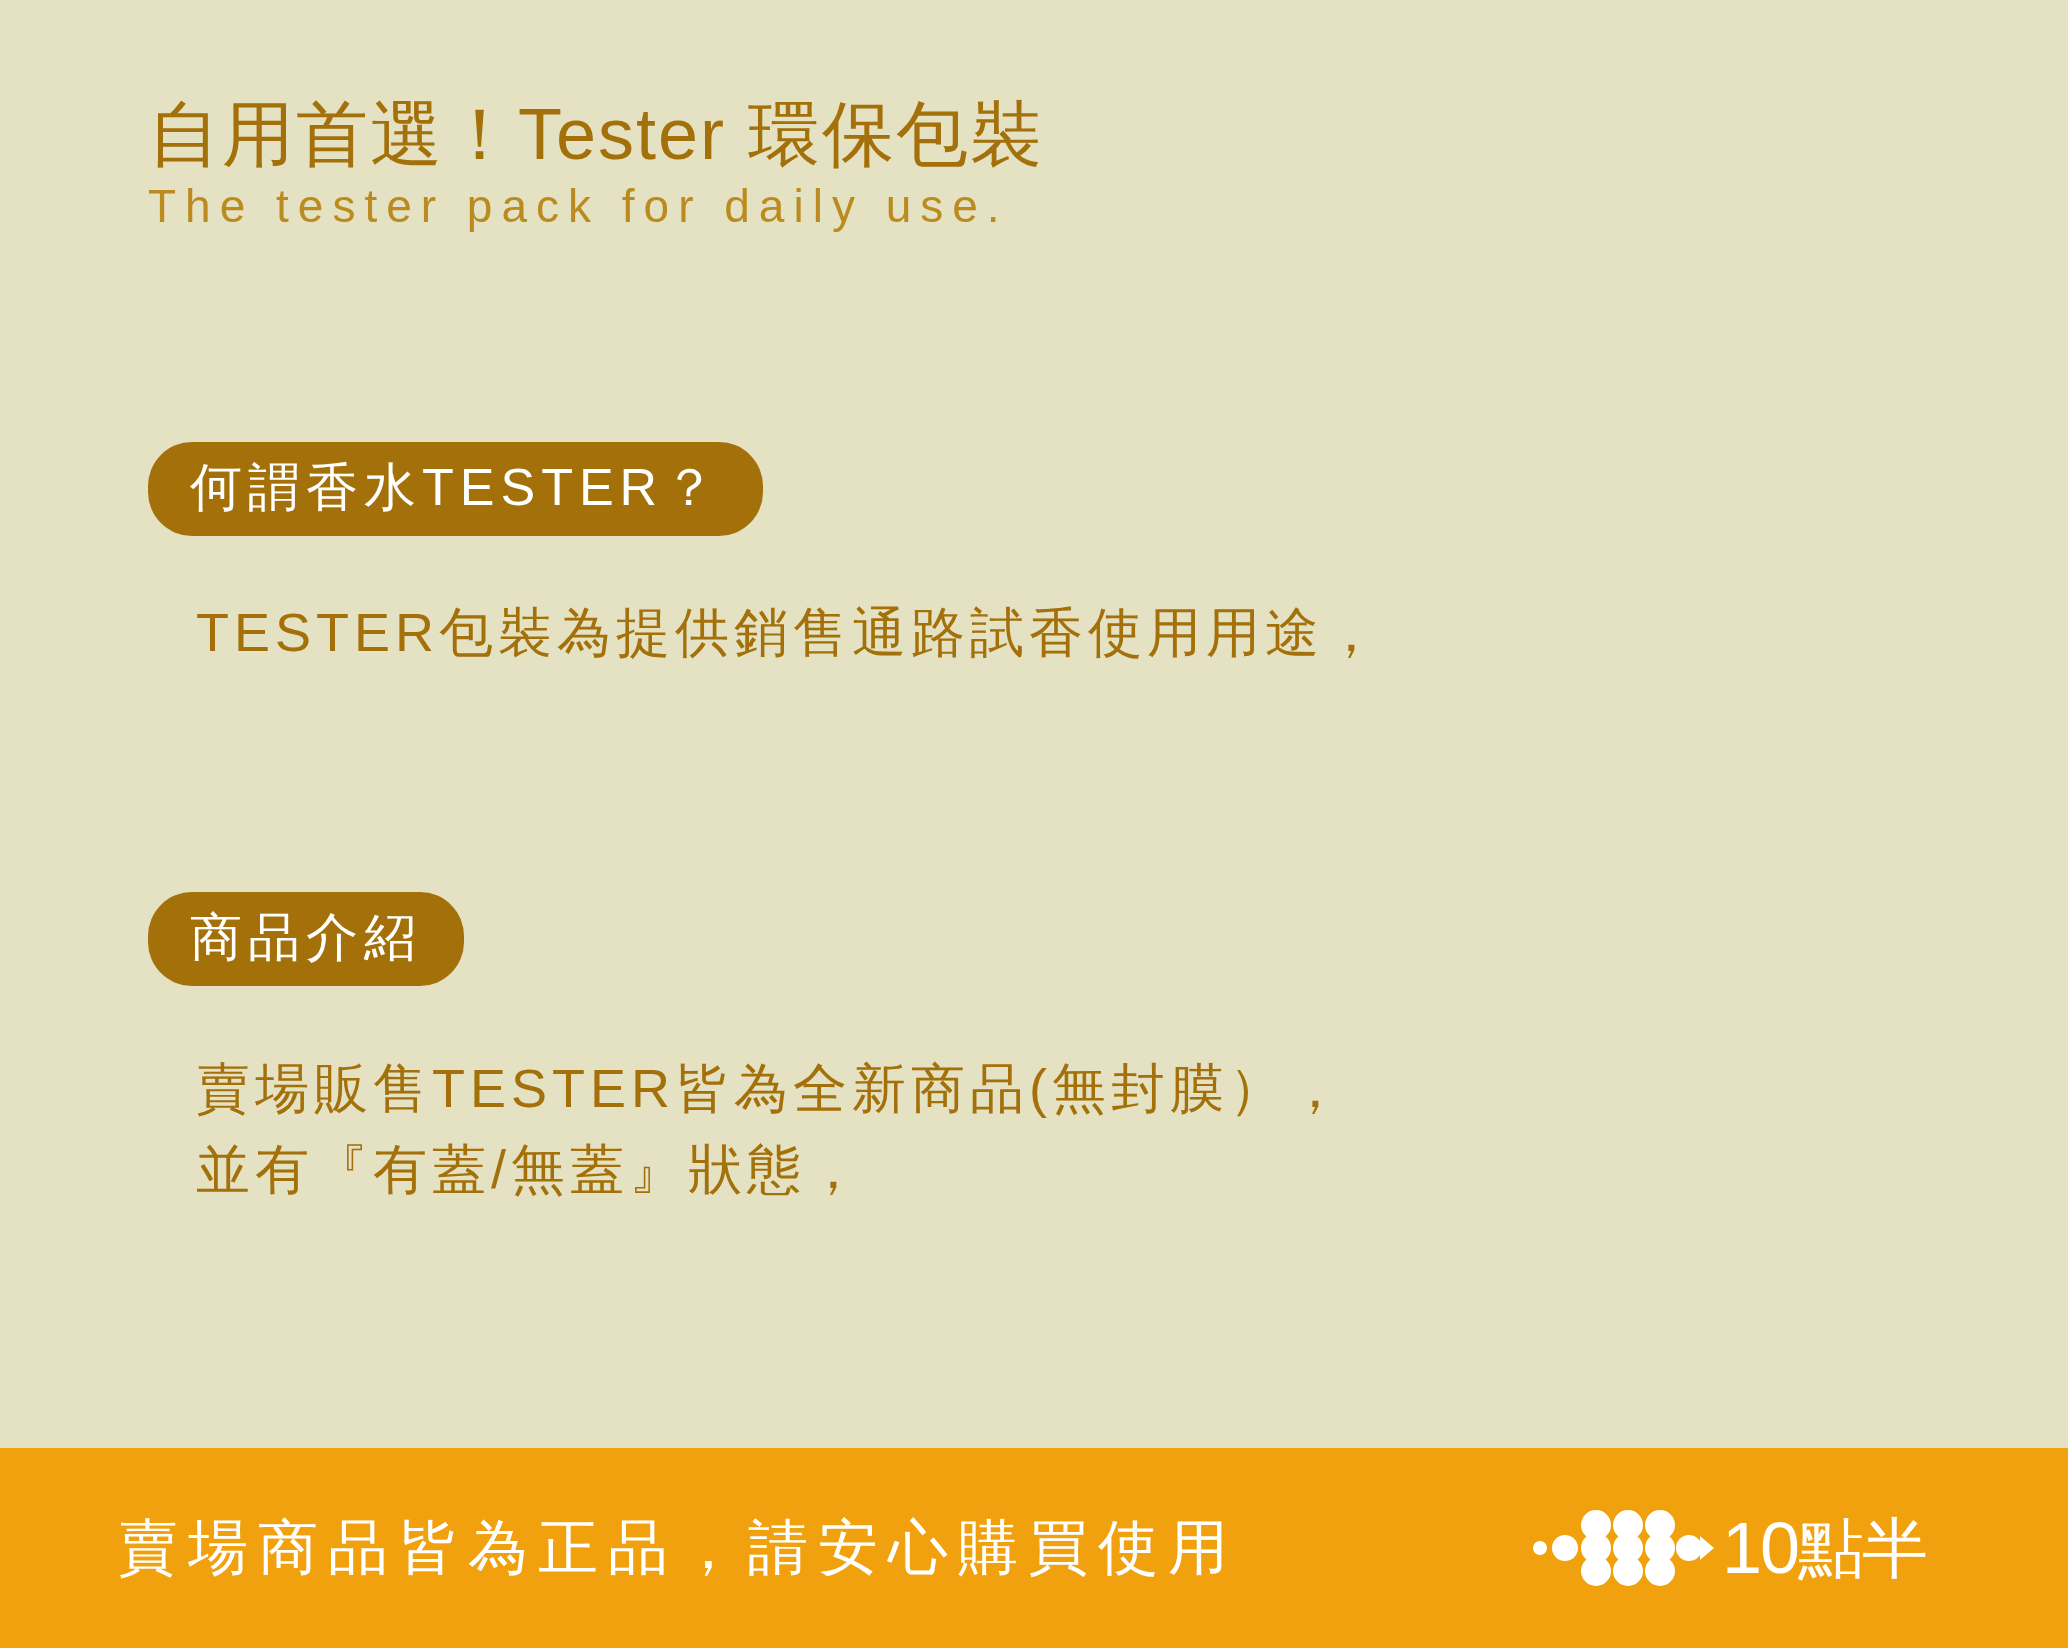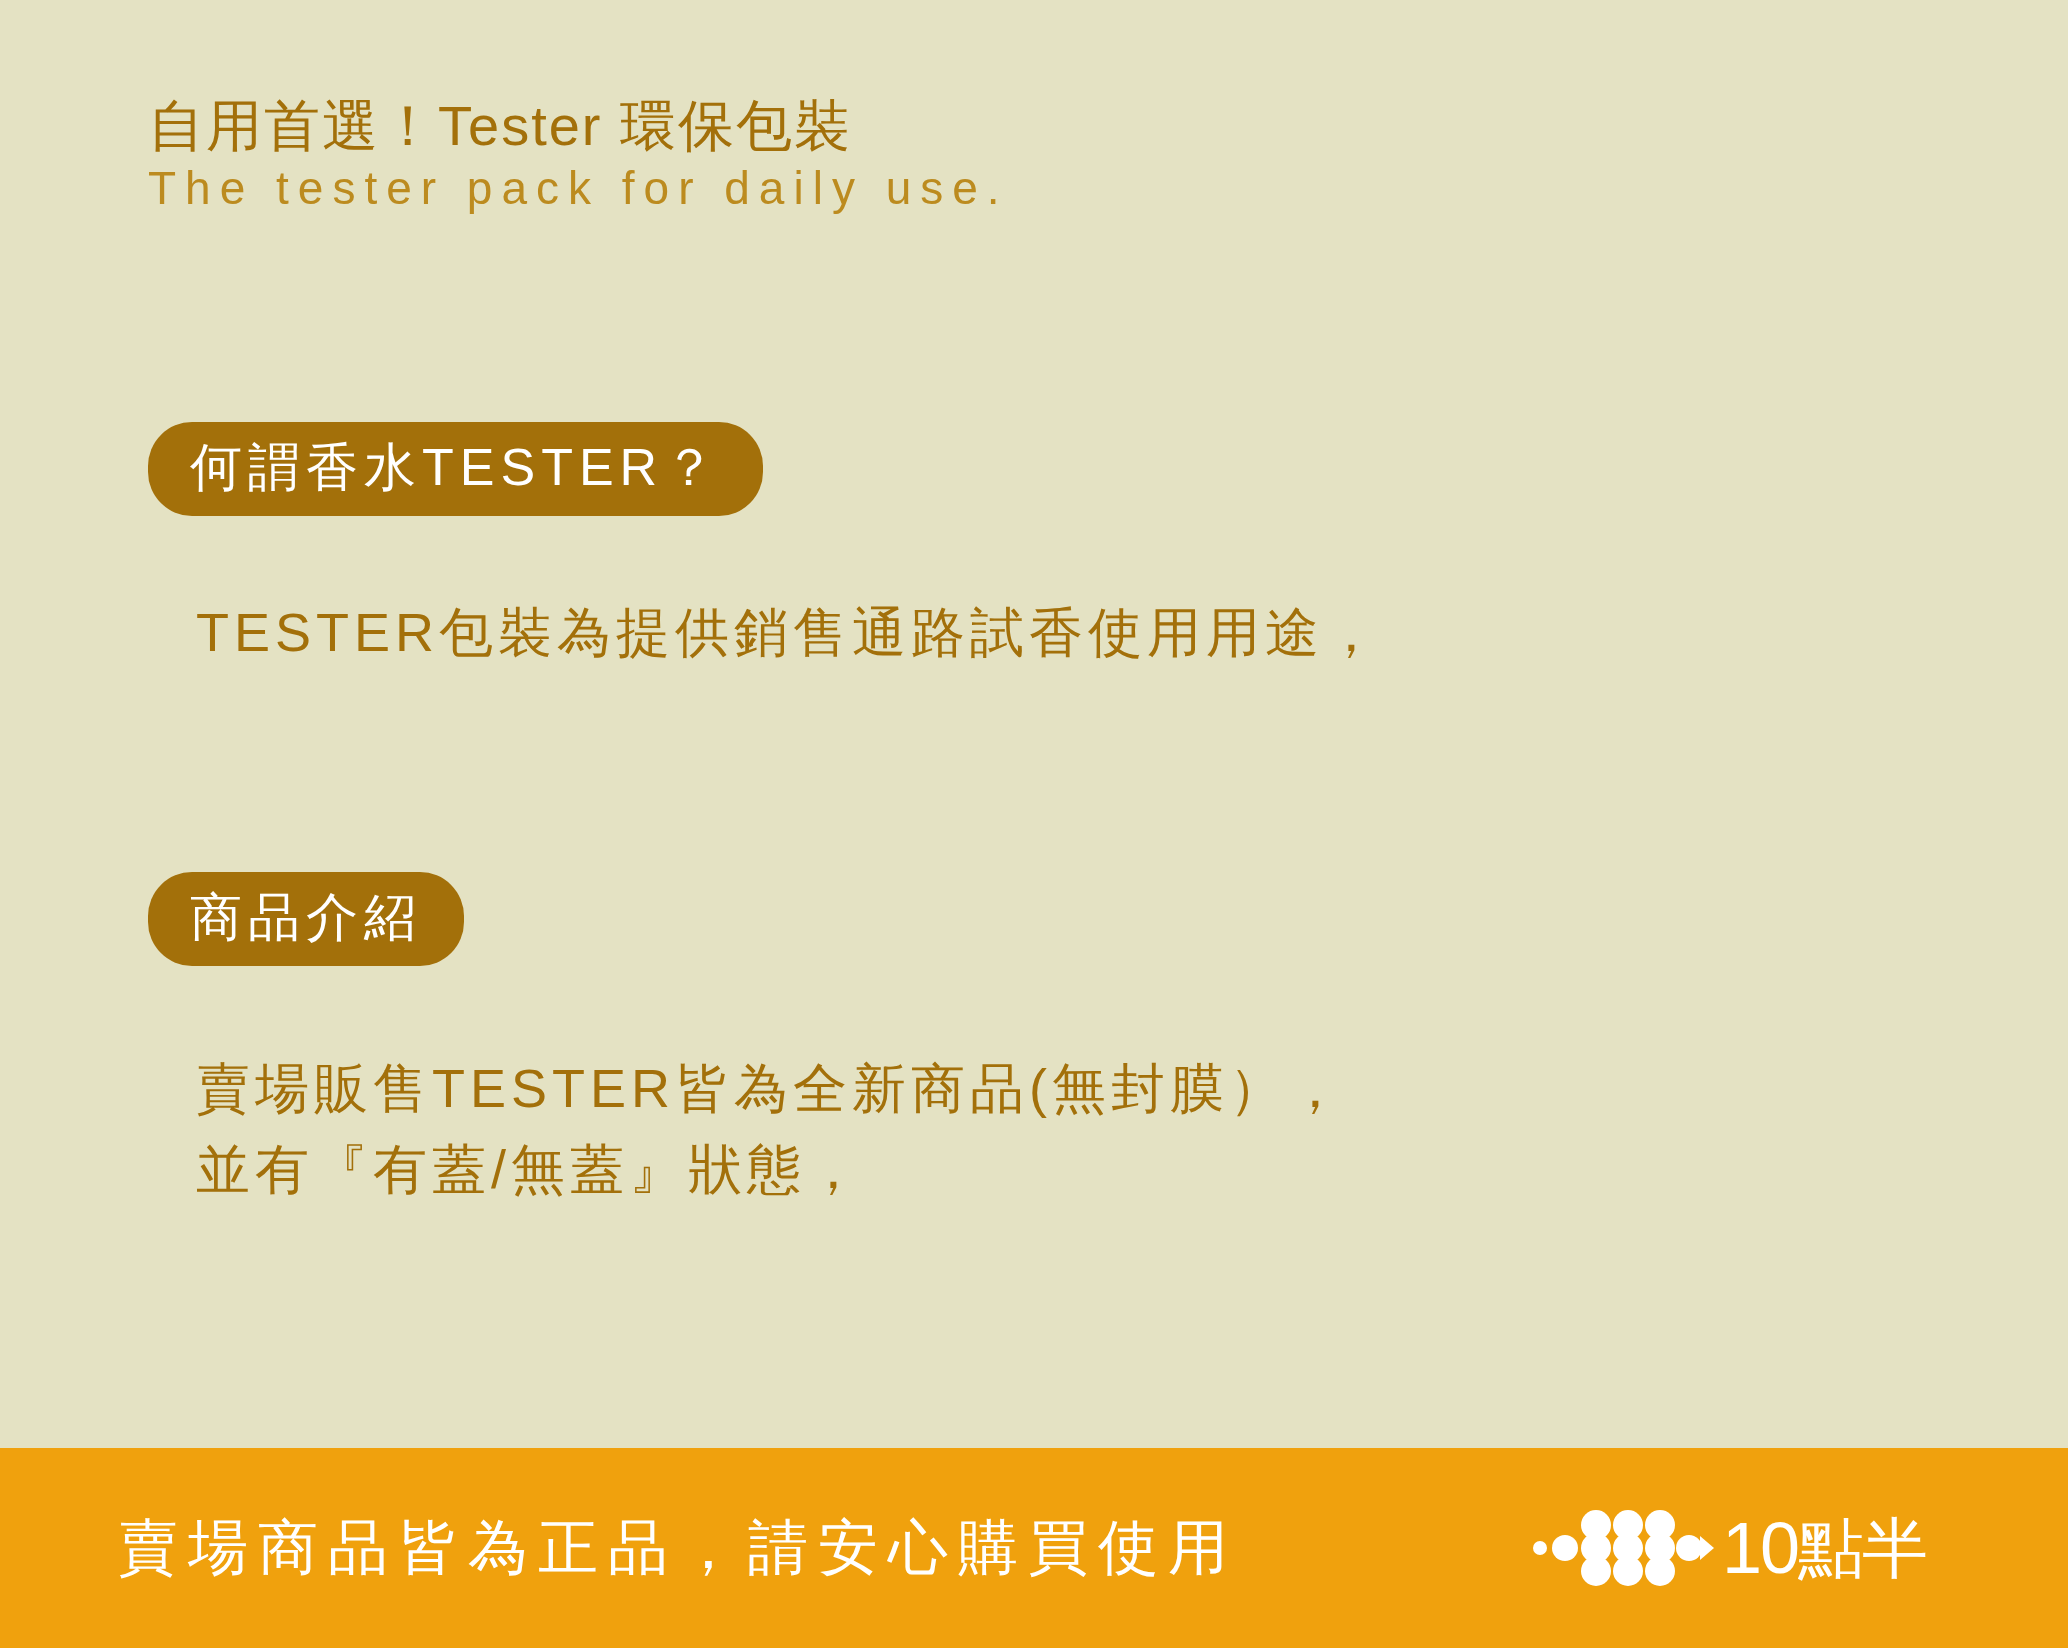--- a/index.html
+++ b/index.html
@@ -24,21 +24,21 @@
   }
 
   
   .header {
     position: absolute;
     left: 148px;
     top: 96px;
     width: 1800px;
   }
   .title {
-    font-size: 56px;
+    font-size: 72px;
     line-height: 1.08;
     color: #a3700a;
     letter-spacing: 2px;
     font-weight: 400;
     white-space: nowrap;
   }
   .subtitle {
     margin-top: 6px;
     font-size: 46px;
     line-height: 1.15;
@@ -53,20 +53,21 @@
     display: inline-block;
     background: #a3700a;
     color: #ffffff;
     border-radius: 44px;
     padding: 14px 42px 18px 42px;
     font-size: 52px;
     line-height: 1.2;
     letter-spacing: 6px;
     white-space: nowrap;
     box-sizing: border-box;
+    margin-top: 20px;
   }
   .badge-wrap-1 {
     position: absolute;
     left: 148px;
     top: 422px;
   }
   .badge-wrap-2 {
     position: absolute;
     left: 148px;
     top: 872px;

